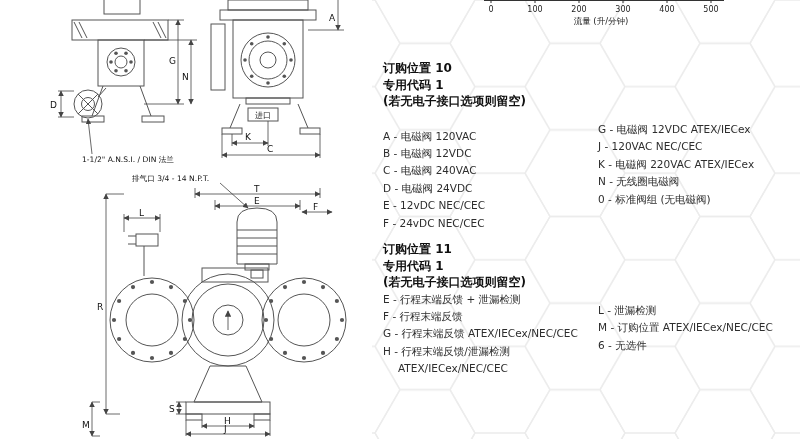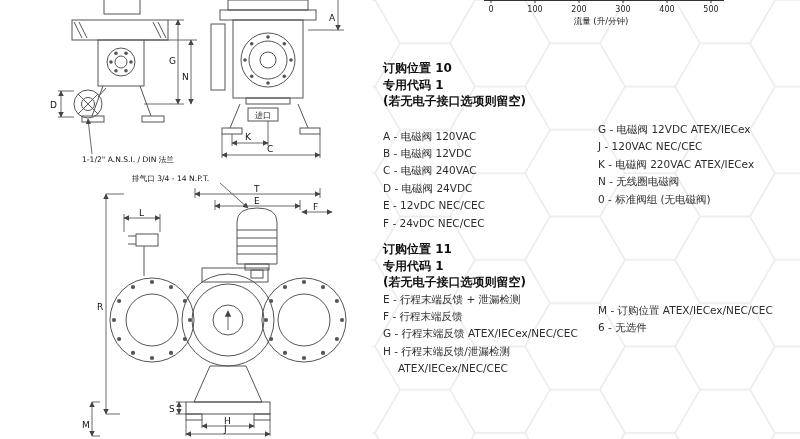--- a/index.html
+++ b/index.html
@@ -273,15 +273,16 @@
   <div class="sec-title">(若无电子接口选项则留空)</div>
   <div class="items" style="">
     <div class="item">E - 行程末端反馈 + 泄漏检测</div>
     <div class="item">F - 行程末端反馈</div>
     <div class="item">G - 行程末端反馈 ATEX/IECex/NEC/CEC</div>
     <div class="item">H - 行程末端反馈/泄漏检测</div>
     <div class="item cont">ATEX/IECex/NEC/CEC</div>
   </div>
 </div>
 <div class="abs items" style="left:598px;top:302px">
+  <div class="item">L - 泄漏检测</div>
   <div class="item">M - 订购位置 ATEX/IECex/NEC/CEC</div>
   <div class="item">6 - 无选件</div>
 </div>
 
 </body></html>

